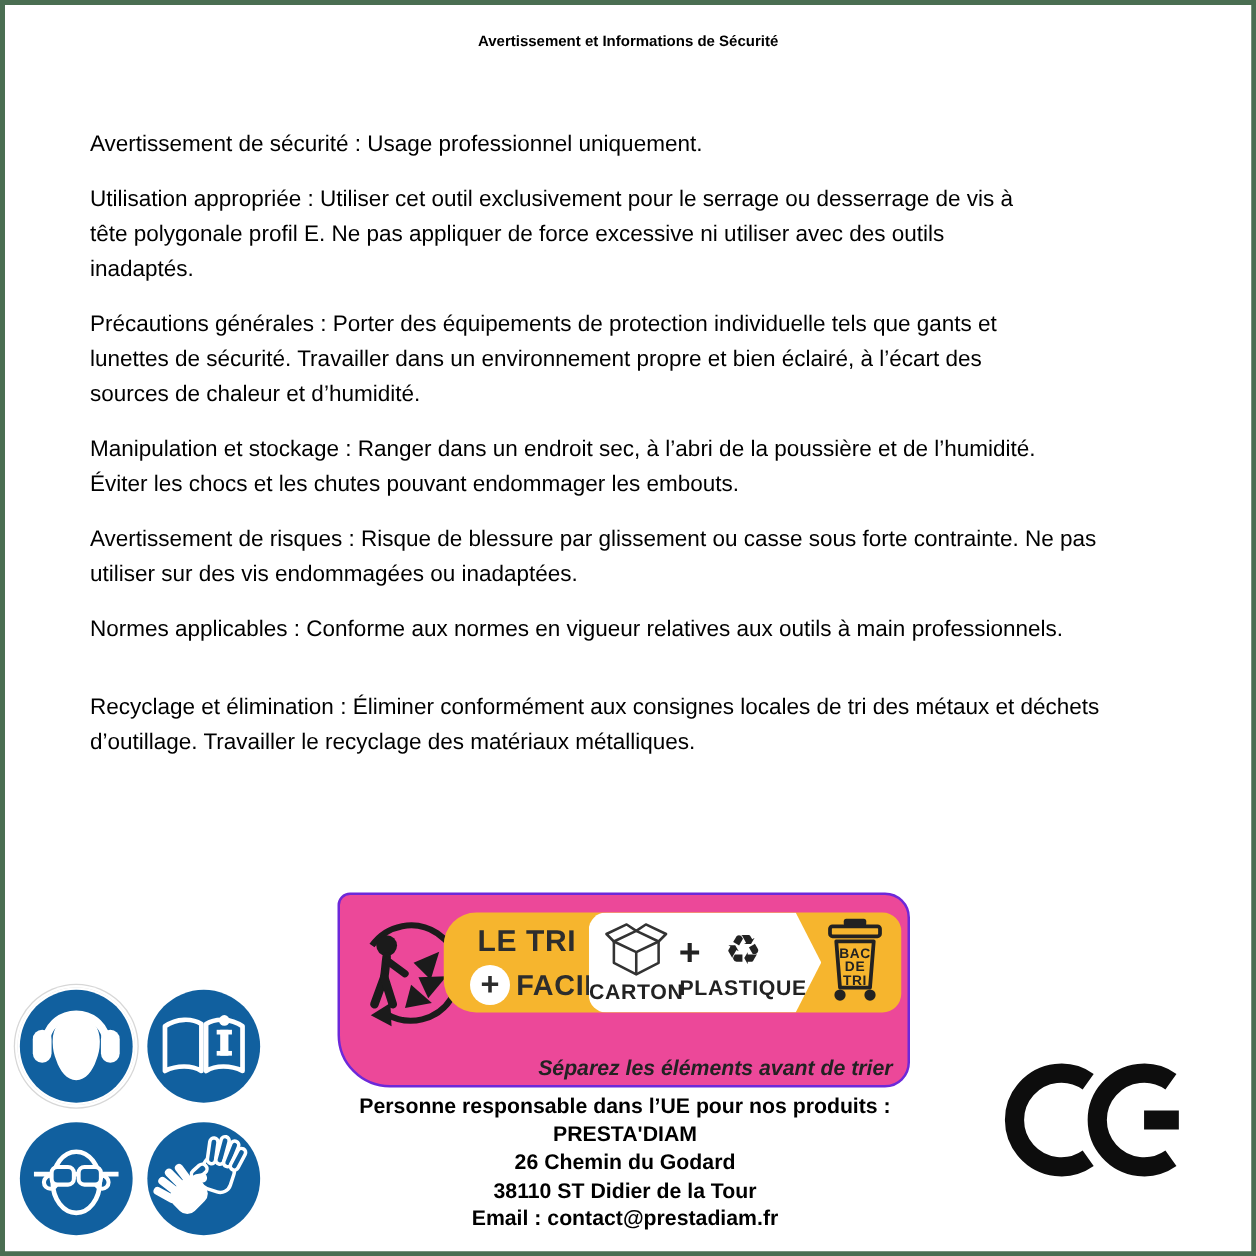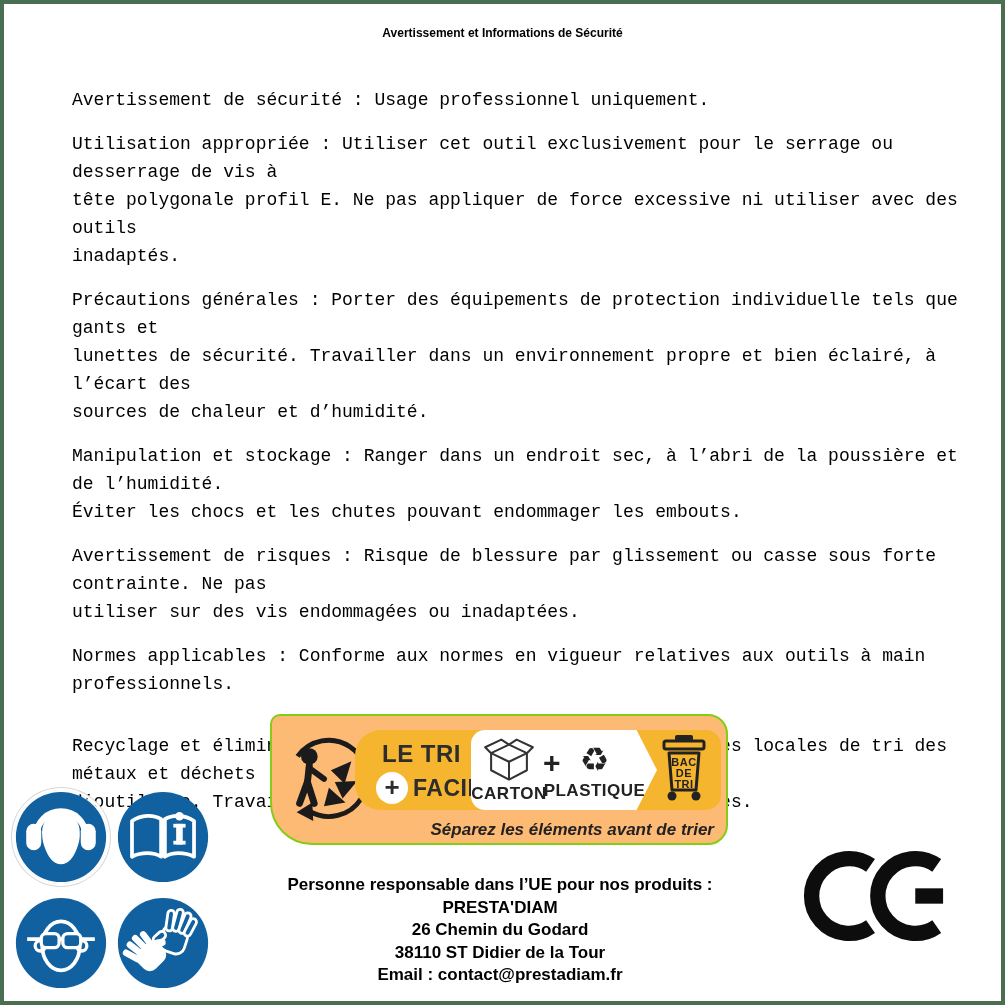--- a/index.html
+++ b/index.html
@@ -5,40 +5,40 @@
   html,body{margin:0;padding:0;background:#fff;}
   .page{
     position:relative;width:1005px;height:1005px;box-sizing:border-box;
     border:4px solid #4a6e52;background:#fff;overflow:hidden;
     font-family:"Liberation Sans",sans-serif;color:#000;
   }
   .title{
     position:absolute;top:22px;left:0;width:100%;text-align:center;
     font-size:12px;font-weight:bold;
   }
-  .body-text{position:absolute;left:68px;top:82px;width:890px;font-family:Liberation Mono, monospace;}
+  .body-text{position:absolute;left:68px;top:97px;width:890px;}
   .para{
     margin:0 0 16px 0;font-size:18px;line-height:28px;white-space:pre-line;
   }
   .para.extra-gap{margin-top:34px;}
 
   
   .icon-grid{
     position:absolute;left:10px;top:786px;
     display:grid;grid-template-columns:94px 94px;grid-gap:12px 8px;
   }
   .picto{width:94px;height:94px;}
   .picto.ringed{border-radius:50%;box-shadow:0 0 0 2px #fff,0 0 0 3px #d7d7d7;}
 
   
   .tri-wrap{position:absolute;left:266px;top:710px;width:462px;}
   .fr-code{font-size:15px;font-weight:bold;margin:0 0 3px 3px;}
   .tri-box{
-    position:relative;width:458px;height:131px;box-sizing:border-box;
-    background:#fdba74;border:2px solid #84cc16;
+    position:relative;width:458px;height:156px;box-sizing:border-box;
+    background:#ec4899;border:2px solid #6d28d9;
     border-radius:10px 20px 20px 42px;
   }
   .triman{position:absolute;left:8px;top:15px;}
   .yellow-band{
     position:absolute;left:83px;top:14px;width:366px;height:80px;
     background:#F6B52E;border-radius:26px 15px 15px 26px;
   }
   .letri{
     position:absolute;left:104px;top:26px;width:96px;
     font-weight:bold;color:#2d2d2d;line-height:1;

